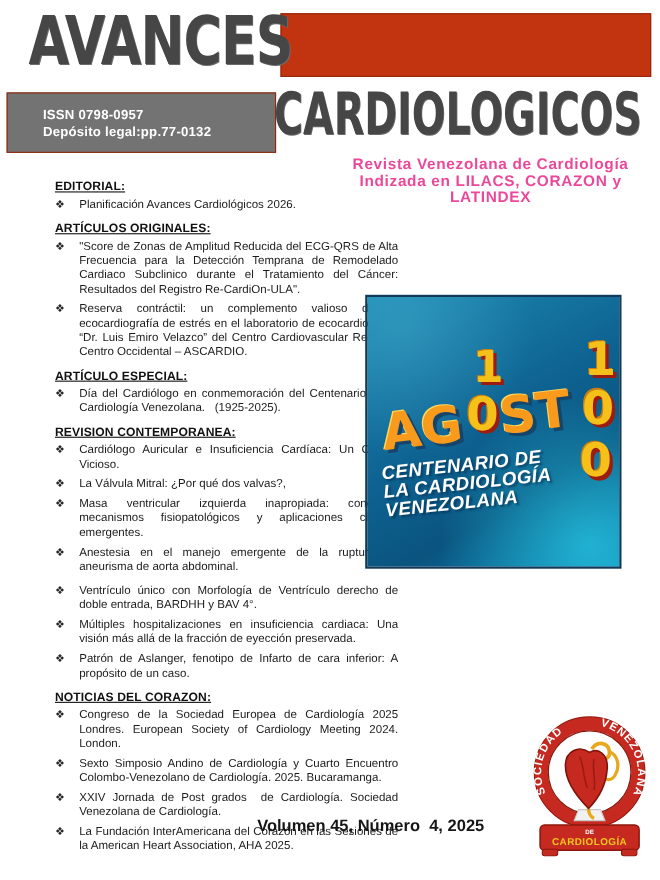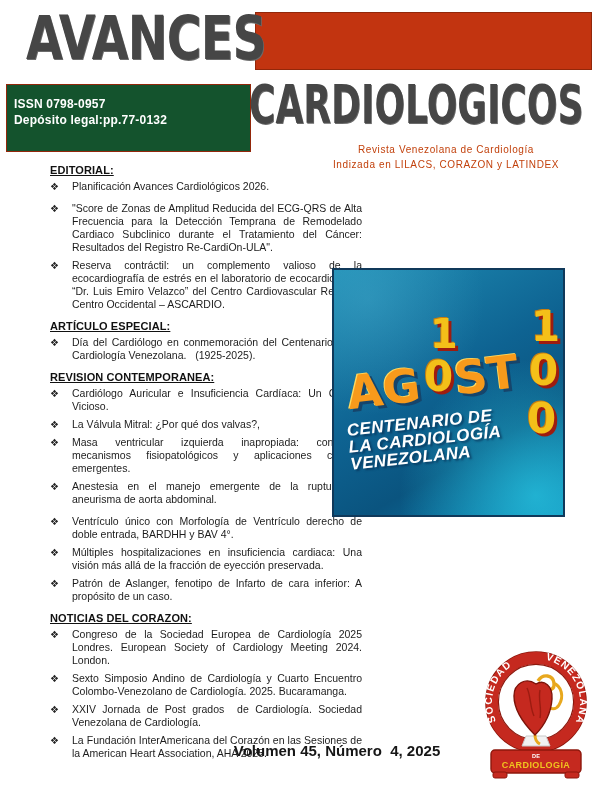--- a/index.html
+++ b/index.html
@@ -6,29 +6,29 @@
   .page{position:relative;width:600px;height:800px;background:#ffffff;overflow:hidden;
         font-family:"Liberation Sans",sans-serif;color:#1c1c1c;}
 
   
   .red-top-block{position:absolute;left:255px;top:12px;width:337px;height:58px;
                  background:#c23410;border:1px solid #92270a;box-sizing:border-box;}
   .title-avances{position:absolute;left:26px;top:2px;margin:0;font-family:"DejaVu Sans",sans-serif;
                  font-weight:900;font-size:61px;color:#464646;letter-spacing:-1px;
                  transform:scaleX(0.78);transform-origin:left top;white-space:nowrap;
                  text-shadow:1px 1px 0 #6b6b6b;}
-  .red-band{position:absolute;left:6px;top:84px;width:245px;height:68px;background:#14532d;
-            border:1px solid #92270a;box-sizing:border-box;padding:11px 0 0 7px;}
+  .red-band{position:absolute;left:6px;top:84px;width:245px;height:55px;background:#737373;
+            border:1px solid #92270a;box-sizing:border-box;padding:11px 0 0 32px;}
   .red-band div{color:#ffffff;font-weight:bold;font-size:12px;line-height:16px;letter-spacing:0.2px;}
   .title-cardiologicos{position:absolute;left:249px;top:74px;margin:0;font-family:"DejaVu Sans",sans-serif;
                  font-weight:900;font-size:53px;color:#464646;letter-spacing:0px;
                  transform:scaleX(0.68);transform-origin:left top;white-space:nowrap;
                  text-shadow:1px 1px 0 #6b6b6b;}
   .subtitle-block{position:absolute;left:300px;top:142px;width:292px;text-align:center;}
-  .subtitle-block div{color:#c2410c;font-size:10px;line-height:15px;letter-spacing:0.6px;}
+  .subtitle-block div{color:#ec4899;font-size:14px;line-height:15px;letter-spacing:0.6px;font-weight:bold;}
 
   
   .toc{position:absolute;left:10px;top:164px;width:312px;margin-left:40px;}
   .toc section{margin:0 0 9px 0;}
   .toc h2{margin:0 0 4px 0;font-size:11px;font-weight:bold;text-decoration:underline;
           color:#111;letter-spacing:0.1px;}
   .toc ul{list-style:none;margin:0;padding:0;}
   .toc li{display:flex;margin:0 0 5px 0;}
   .toc .bullet{flex:0 0 22px;font-size:10px;line-height:13px;color:#262626;}
   .toc .item-text{flex:1;font-size:10.5px;line-height:13px;text-align:justify;color:#1c1c1c;
@@ -87,20 +87,21 @@
       <section>
         <h2>EDITORIAL:</h2>
         <ul>
           <li>
             <span class="bullet">❖</span>
             <span class="item-text">Planificación Avances Cardiológicos 2026.</span>
           </li>
         </ul>
       </section>
       <section>
+        <h2>ARTÍCULOS ORIGINALES:</h2>
         <ul>
           <li>
             <span class="bullet">❖</span>
             <span class="item-text">"Score de Zonas de Amplitud Reducida del ECG-QRS de Alta Frecuencia para la Detección Temprana de Remodelado Cardiaco Subclinico durante el Tratamiento del Cáncer: Resultados del Registro Re-CardiOn-ULA".</span>
           </li>
           <li>
             <span class="bullet">❖</span>
             <span class="item-text">Reserva contráctil: un complemento valioso de la ecocardiografía de estrés en el laboratorio de ecocardiografía “Dr. Luis Emiro Velazco” del Centro Cardiovascular Regional Centro Occidental – ASCARDIO.</span>
           </li>
         </ul>

